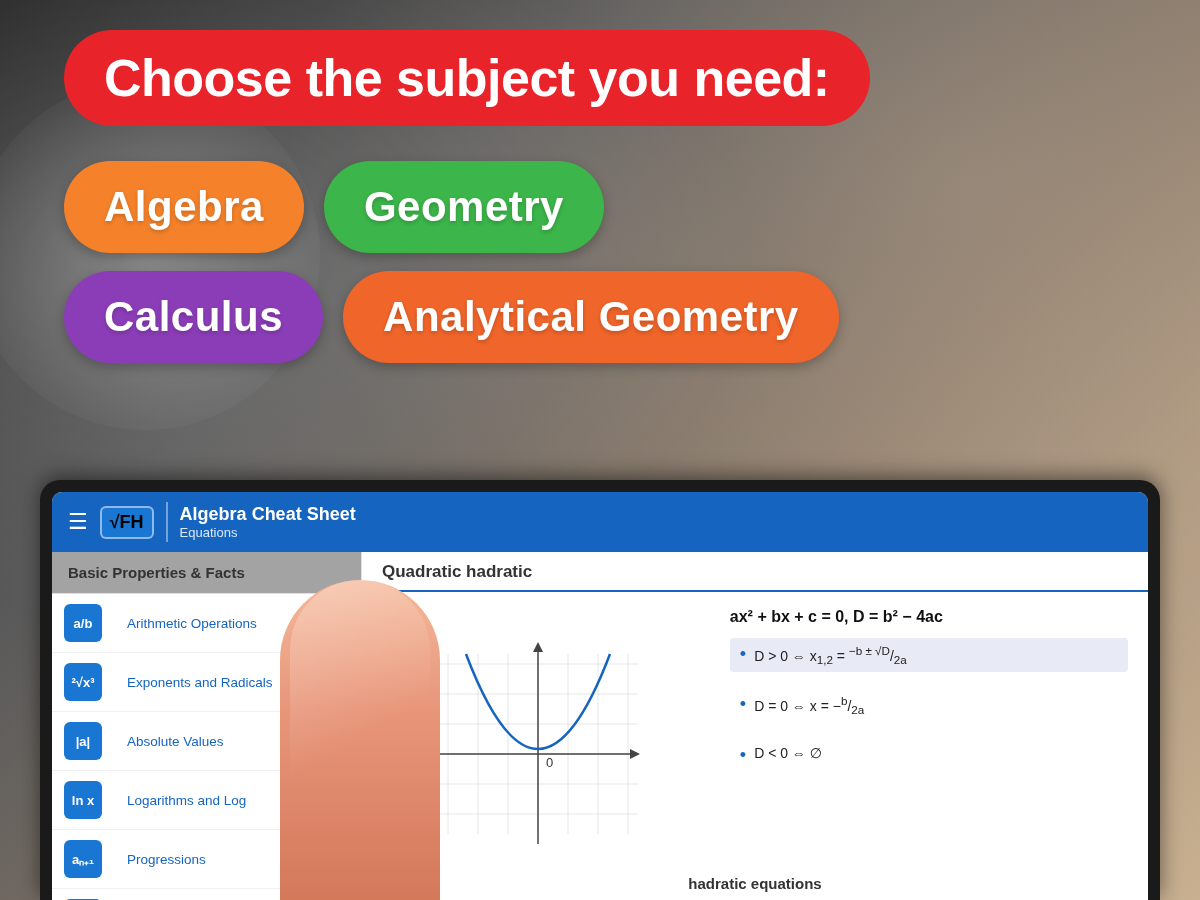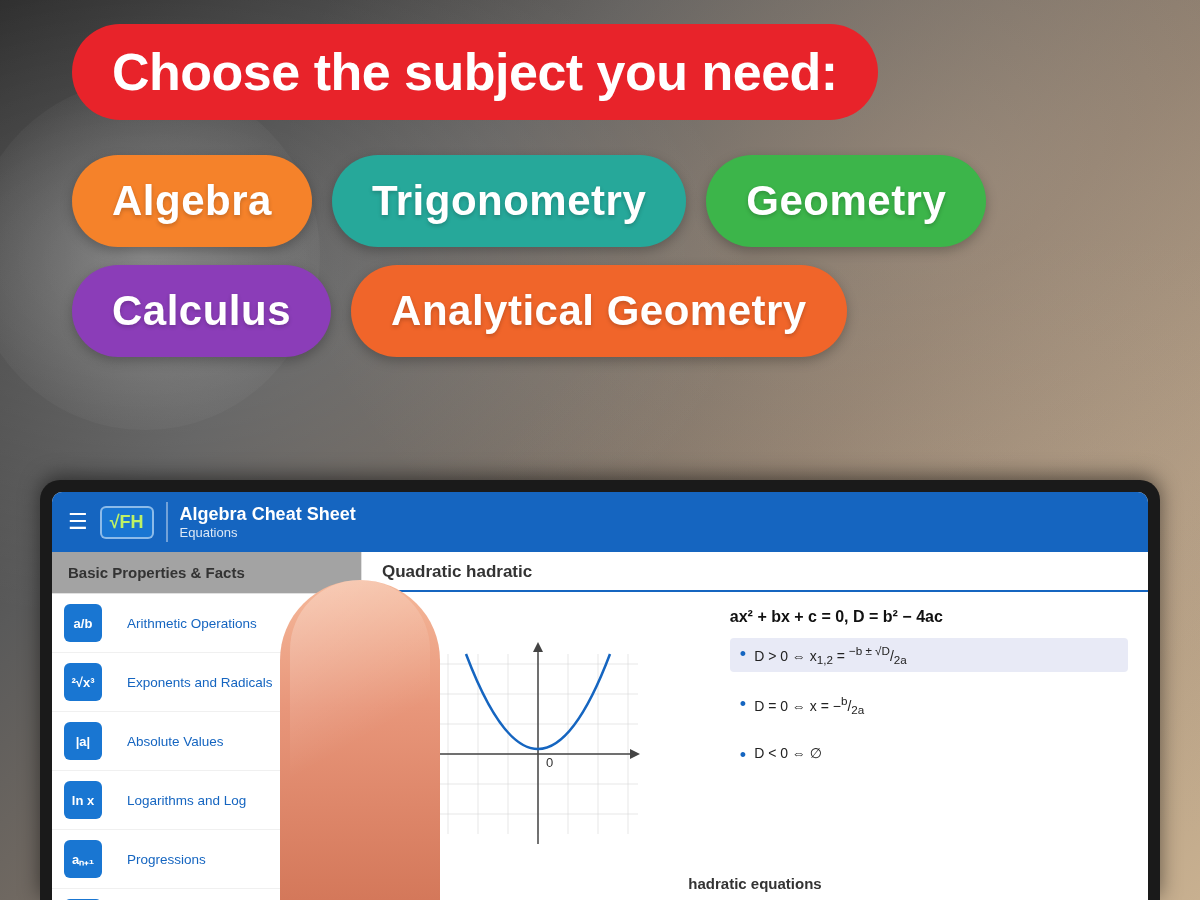--- a/index.html
+++ b/index.html
@@ -36,25 +36,25 @@
       position: absolute;
       top: 80px; left: -30px;
       width: 350px; height: 350px;
       background: radial-gradient(circle, rgba(255,255,255,0.25) 0%, rgba(200,200,200,0.1) 60%, transparent 80%);
       border-radius: 50%;
     }
 
     
     .top-section {
       position: absolute;
-      top: 0; left: 12px;
+      top: 0; left: 4px;
       width: 1171px;
       height: 510px;
       z-index: 1;
-      padding: 24px 60px;
+      padding: 30px 60px;
     }
 
     .header-banner {
       background: #e8232a;
       border-radius: 50px;
       padding: 18px 40px;
       display: inline-block;
       margin-bottom: 35px;
     }
 
@@ -136,21 +136,21 @@
       color: #fff;
       font-size: 22px;
       cursor: pointer;
     }
 
     .app-logo {
       background: #1976d2;
       border: 2px solid rgba(255,255,255,0.5);
       border-radius: 6px;
       padding: 4px 8px;
-      color: #bef264;
+      color: #000000;
       font-size: 18px;
       font-weight: bold;
     }
 
     .divider-line {
       width: 2px;
       height: 40px;
       background: rgba(255,255,255,0.4);
     }
 
@@ -328,21 +328,20 @@
 <div class="top-section">
 
   <div class="header-banner">
     <span>Choose the subject you need:</span>
   </div>
 
   <div class="subject-buttons">
 
     <div class="subject-row">
       <button class="subject-btn btn-orange">Algebra</button>
-      <button class="subject-btn btn-teal">Trigonometry</button>
       <button class="subject-btn btn-green">Geometry</button>
     </div>
 
     <div class="subject-row">
       <button class="subject-btn btn-purple">Calculus</button>
       <button class="subject-btn btn-orange-dark">Analytical Geometry</button>
     </div>
 
 
   </div>

